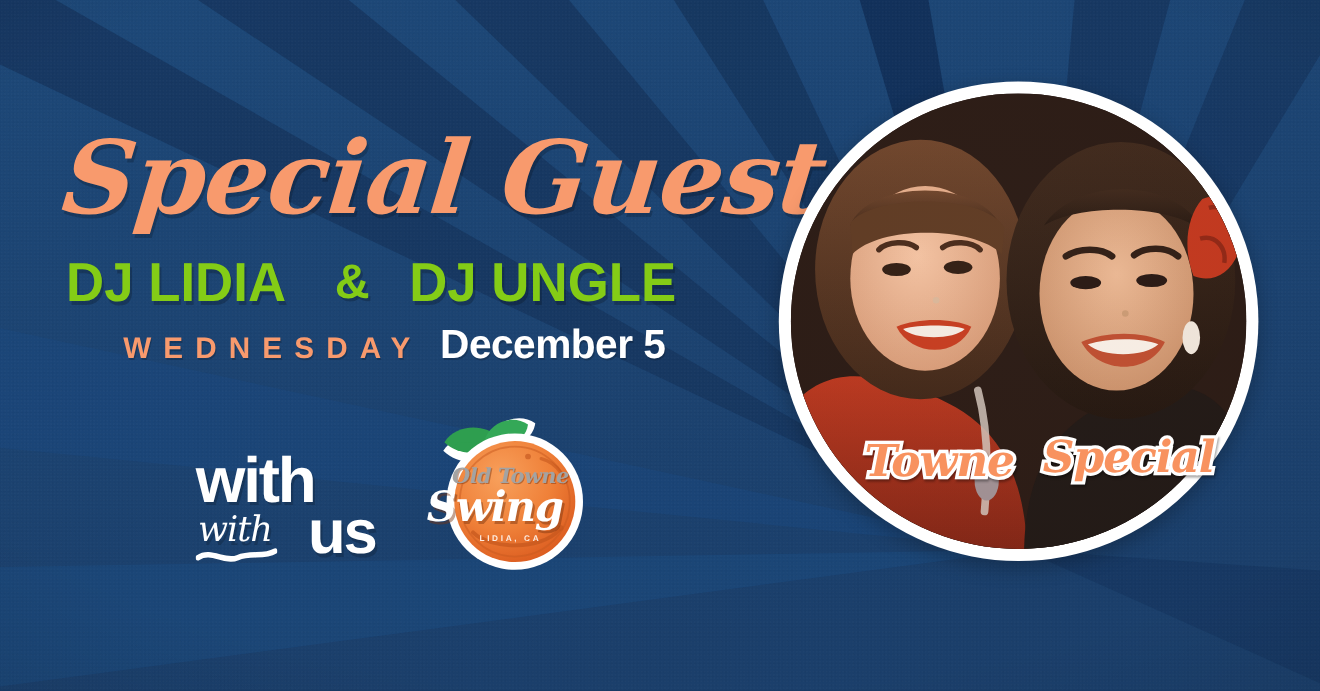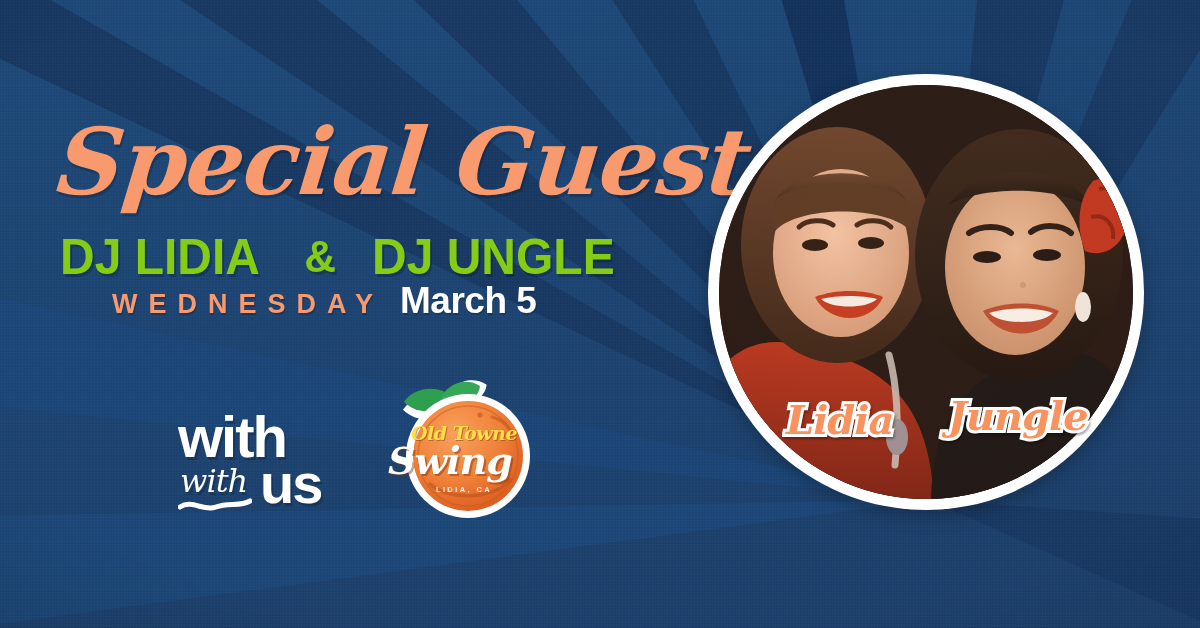--- a/index.html
+++ b/index.html
@@ -90,21 +90,21 @@
   }
   .dj-line .amp {
     margin: 0 36px;
     font-size: 44px;
   }
   .dj-name { transform: scaleX(.96); transform-origin: left center; }
 
   .date-line {
     position: absolute;
     left: 112px;
-    top: 280px;
+    top: 292px;
     height: 42px;
     display: flex;
     align-items: baseline;
     white-space: nowrap;
     text-shadow: 1px 2px 0 rgba(0,0,0,.18);
   }
   .weekday {
     color: #f89a6d;
     font-weight: 700;
     font-size: 27px;
@@ -147,21 +147,21 @@
     letter-spacing: -1px;
     text-shadow: 2px 3px 0 rgba(0,0,0,.18);
   }
   .dwu-swash {
     position: absolute;
     left: 0px; top: 90px;
     width: 74px; height: 14px;
   }
   .dwu-us {
     position: absolute;
-    left: 82px; top: 48px;
+    left: 102px; top: 48px;
     font-weight: 700;
     font-size: 56px;
     line-height: 56px;
     letter-spacing: -2px;
     text-shadow: 2px 3px 0 rgba(0,0,0,.18);
   }
 
   
   .badge {
     position: absolute;
@@ -175,21 +175,21 @@
     position: absolute;
     left: 0; top: 0;
     width: 152px; height: 152px;
     pointer-events: none;
   }
   .bt-old {
     position: absolute;
     left: 0; top: 52px;
     width: 152px;
     text-align: center;
-    color: #fde047;
+    color: #a3a3a3;
     font-family: "DejaVu Serif", serif;
     font-style: italic;
     font-weight: 700;
     font-size: 19px;
     line-height: 19px;
     letter-spacing: -0.5px;
     text-shadow: 1px 1px 0 rgba(120,50,15,.45);
   }
   .bt-swing {
     position: absolute;
@@ -294,21 +294,21 @@
     <div class="headline">Special Guest DJs</div>
 
     <div class="dj-line">
       <span class="dj-name">DJ LIDIA</span>
       <span class="amp">&amp;</span>
       <span class="dj-name">DJ UNGLE</span>
     </div>
 
     <div class="date-line">
       <span class="weekday">WEDNESDAY</span>
-      <span class="daymonth">March 5</span>
+      <span class="daymonth">December 5</span>
     </div>
 
     <div class="dwu">
       <div class="dwu-dance">with</div>
       <div class="dwu-with">with</div>
       <svg class="dwu-swash" viewBox="0 0 74 14">
         <path d="M2 9 C14 1, 26 14, 38 9 C50 4, 62 9, 72 3" stroke="#ffffff" stroke-width="5" stroke-linecap="round" fill="none"></path>
       </svg>
       <div class="dwu-us">us</div>
     </div>
@@ -411,16 +411,16 @@
           <path d="M270 228 C290 222, 318 222, 334 228 C322 240, 282 240, 270 228 Z" fill="#f7f0e8"></path>
           <circle cx="304" cy="200" r="3" fill="#c99a74"></circle>
           <ellipse cx="364" cy="222" rx="8" ry="15" fill="#efe7dd"></ellipse>
         </g>
 
         <rect width="414" height="414" fill="url(#skinA)" opacity="0.05"></rect>
       </svg>
     </div>
   </div>
 
-  <div class="name-tag name-lidia">Lidia</div>
-  <div class="name-tag name-jungle">Jungle</div>
+  <div class="name-tag name-lidia">Towne</div>
+  <div class="name-tag name-jungle">Special</div>
 
 </div>
 
 </body></html>

